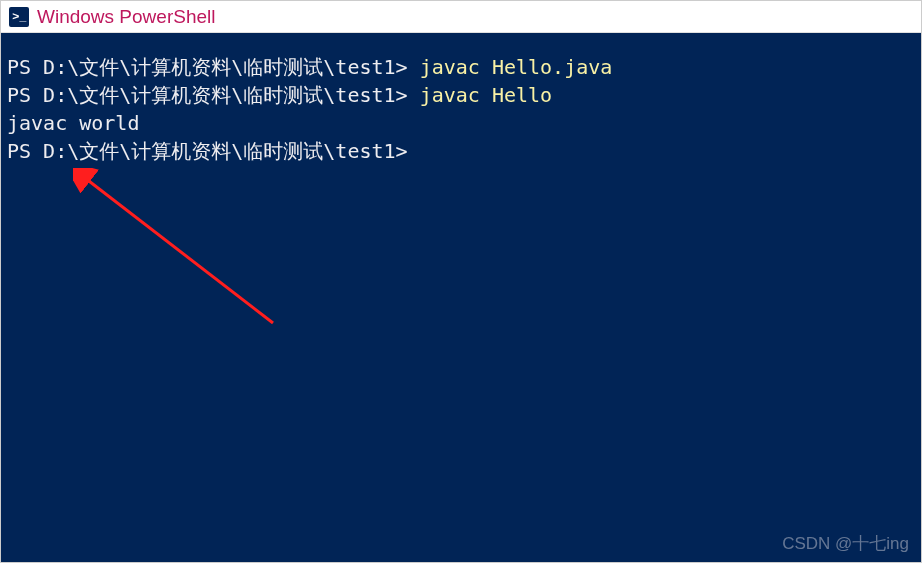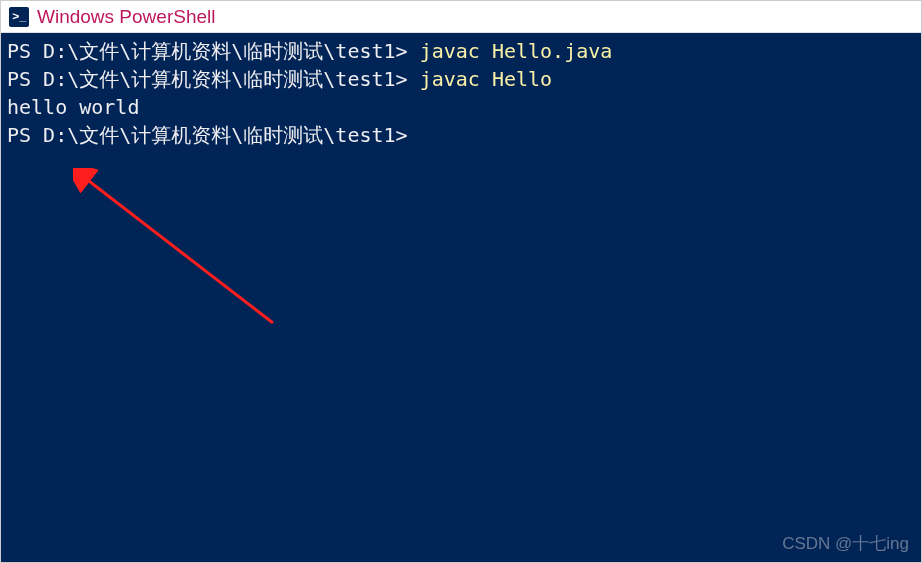--- a/index.html
+++ b/index.html
@@ -50,21 +50,21 @@
       line-height: 1;
       transform: scaleX(1.1);
     }
     .title-text {
       font-size: 19px;
       color: #be185d;
     }
     .terminal {
       flex: 1;
       background: #012456;
-      padding: 4px 6px;
+      padding: 20px 6px;
       font-family: "NSimSun", "SimSun", "Consolas", monospace;
       font-size: 20px;
       line-height: 1.4;
       color: #eeedf0;
       overflow: hidden;
       position: relative;
     }
     .line {
       white-space: pre;
     }
@@ -98,21 +98,21 @@
 <div class="window">
   <div class="titlebar">
     <div class="app-icon">
       <span class="app-icon-inner">&gt;_</span>
     </div>
     <span class="title-text">Windows PowerShell</span>
   </div>
   <div class="terminal">
     <div class="line"><span class="prompt">PS D:\文件\计算机资料\临时测试\test1&gt; </span><span class="command">javac Hello.java</span></div>
     <div class="line"><span class="prompt">PS D:\文件\计算机资料\临时测试\test1&gt; </span><span class="command">javac Hello</span></div>
-    <div class="line"><span class="output">hello world</span></div>
+    <div class="line"><span class="output">javac world</span></div>
     <div class="line"><span class="prompt">PS D:\文件\计算机资料\临时测试\test1&gt;</span><span class="command"></span></div>
 
     <svg class="annotation-arrow" width="220" height="170" viewBox="0 0 220 170">
       <defs>
         <marker id="arrowhead" markerWidth="12" markerHeight="10" refX="2" refY="5" orient="auto">
           <polygon points="0 0, 12 5, 0 10" fill="#ff1e1e"></polygon>
         </marker>
       </defs>
       <line x1="200" y1="155" x2="12" y2="10" stroke="#ff1e1e" stroke-width="3" marker-end="url(#arrowhead)"></line>
     </svg>

